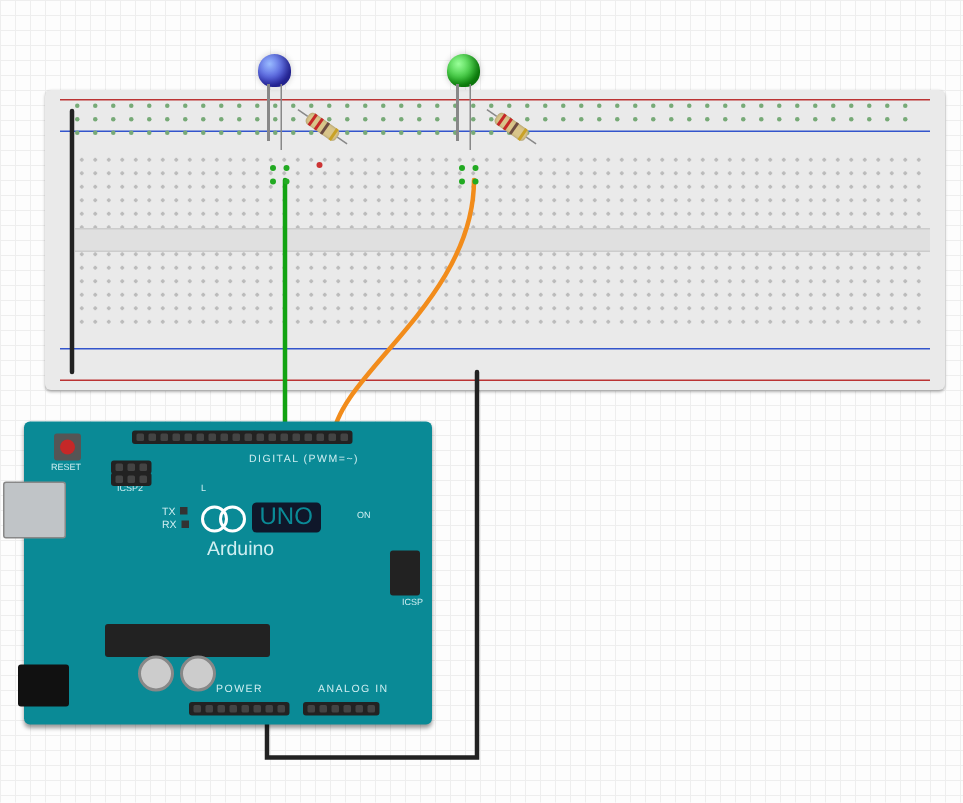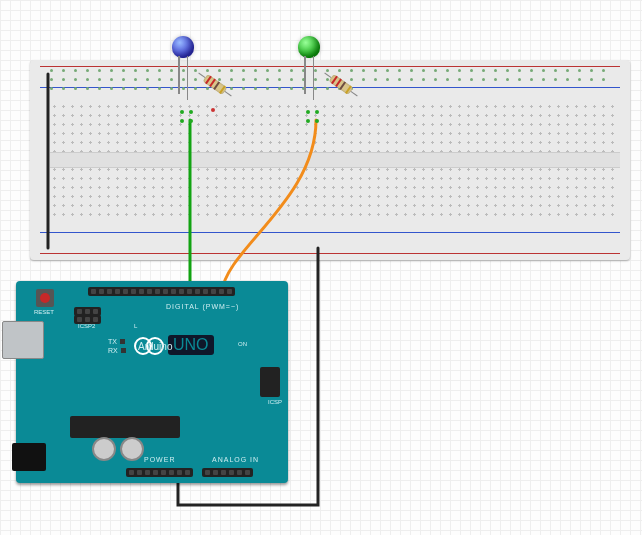--- a/index.html
+++ b/index.html
@@ -411,20 +411,20 @@
     <div>TX</div>
     <div>RX</div>
   </div>
   <span class="small" style="left:118px;top:42px">L</span>
 
   <div class="logo">
     <span class="inf"></span>
     <span class="uno">UNO</span>
   </div>
   <span class="small" style="left:222px;top:60px">ON</span>
-  <span class="small" style="left:122px;top:60px;font-size:10px">Arduino</span>
+  <span class="small" style="left:122px;top:77px;font-size:13px">Arduino</span>
 
   <div class="chip"></div>
   <div class="caps">
       <div></div>
       <div></div>
     </div>
 </div>
 
 </body></html>

